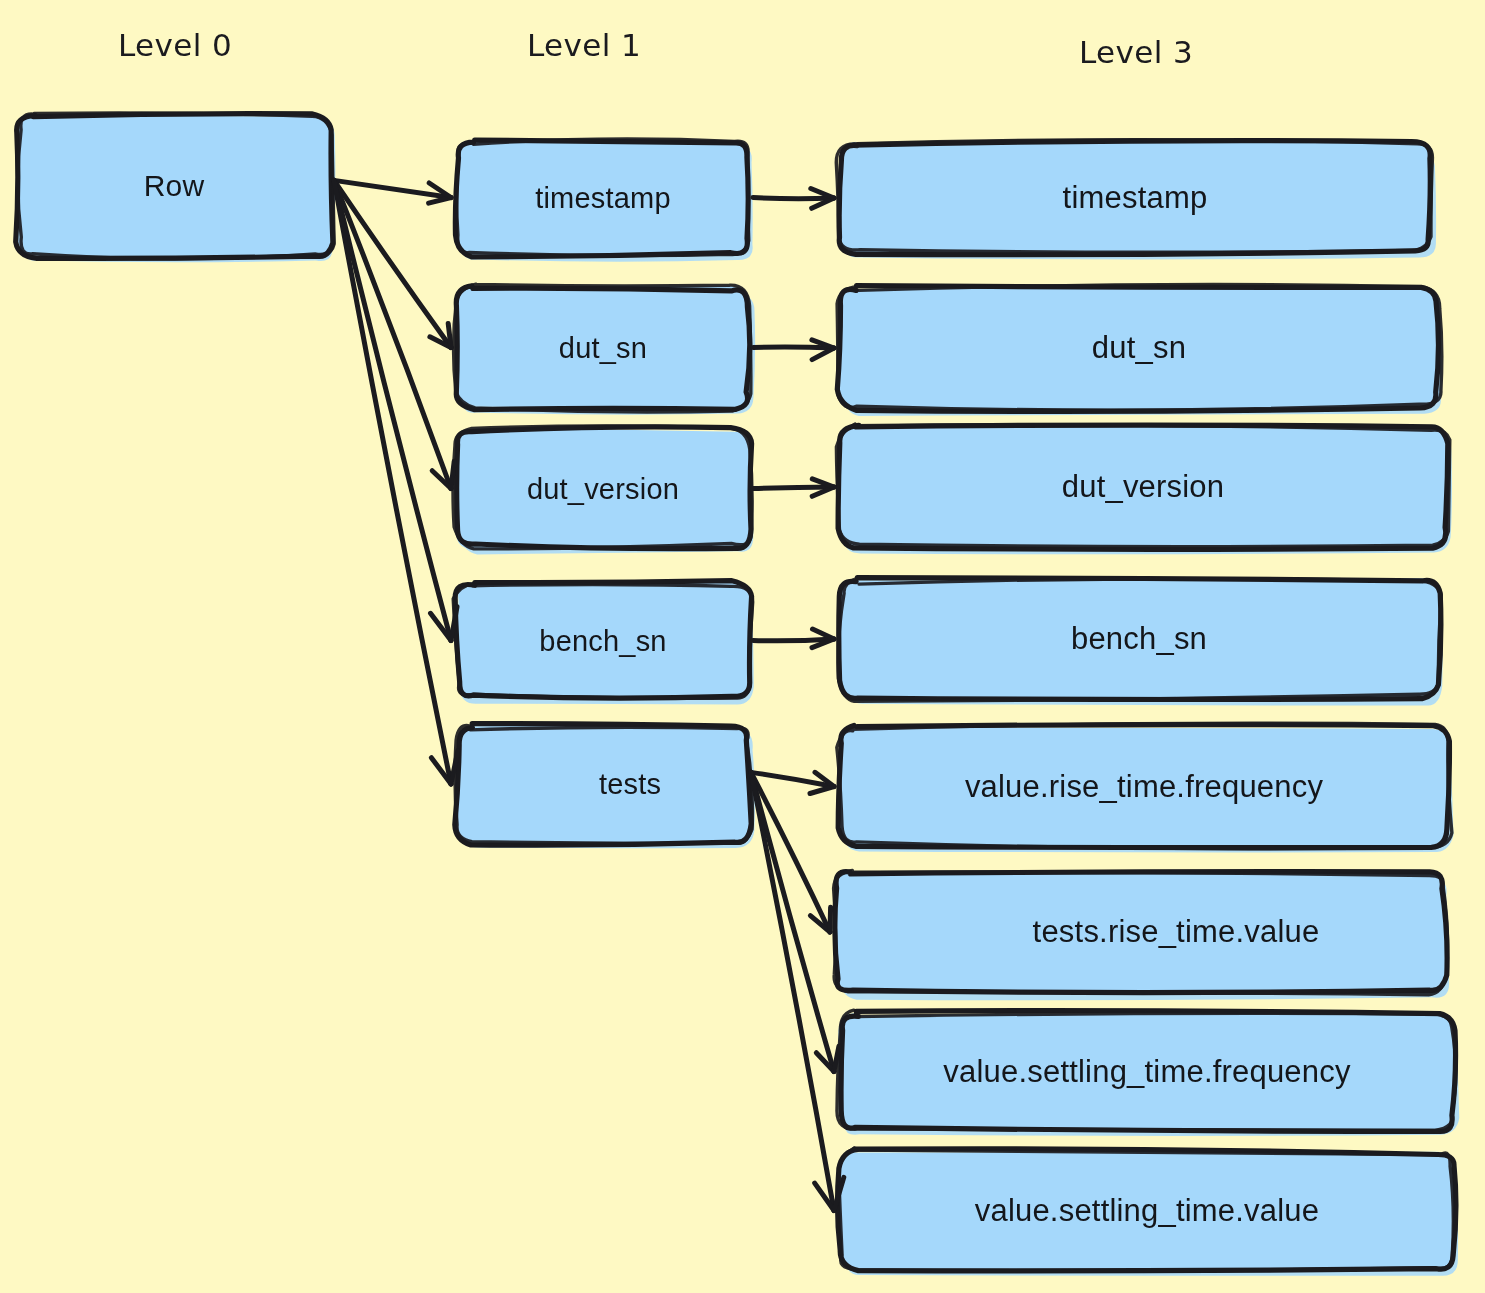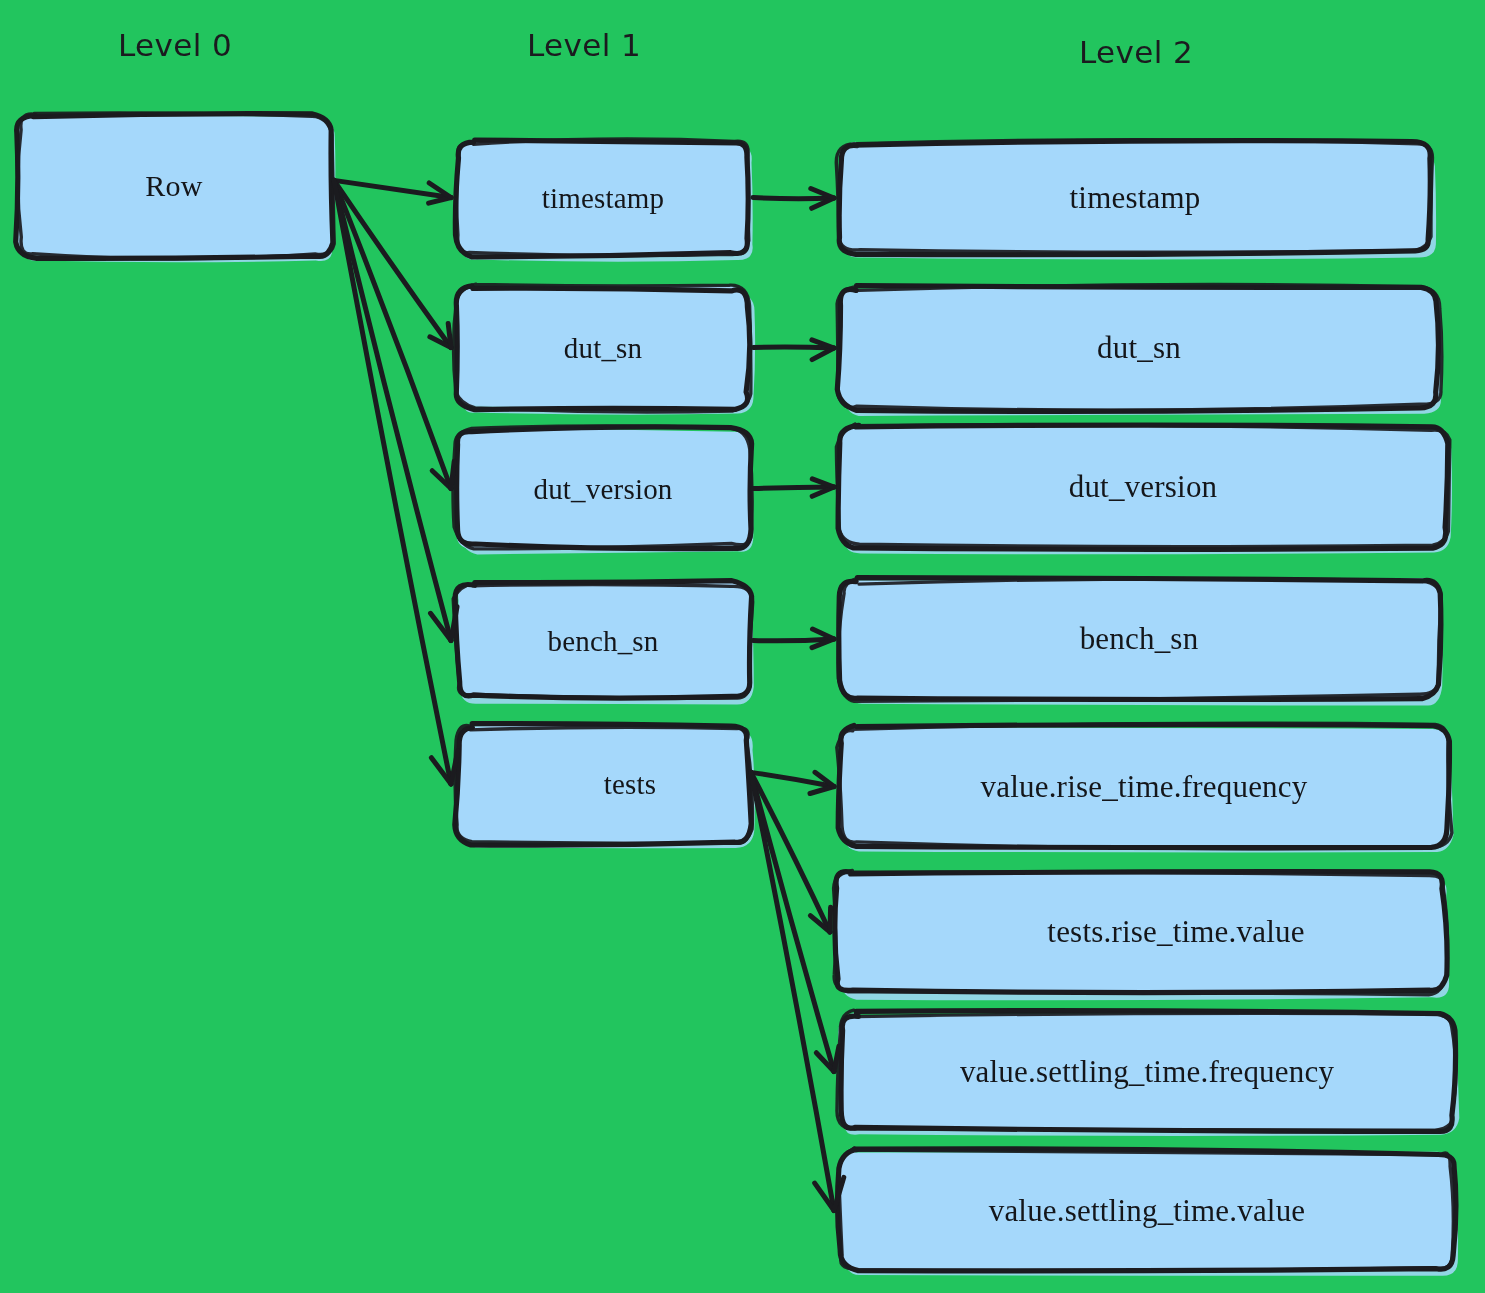--- a/index.html
+++ b/index.html
@@ -8,21 +8,21 @@
     padding: 0;
     background: #ffffff;
   }
   body {
     font-family: "DejaVu Sans", sans-serif;
   }
   #canvas {
     position: relative;
     width: 1485px;
     height: 1293px;
-    background: #22c55e;
+    background: #fef9c3;
     overflow: hidden;
   }
   #sketch {
     position: absolute;
     left: 0;
     top: 0;
     width: 1485px;
     height: 1293px;
   }
   .level-header {
@@ -31,21 +31,21 @@
     font-family: "DejaVu Sans", sans-serif;
     font-size: 31px;
     font-weight: 400;
     color: #1b1b1f;
     white-space: nowrap;
     letter-spacing: 0.4px;
   }
   .node-label {
     position: absolute;
     transform: translate(-50%, -50%);
-    font-family: Liberation Serif, serif;
+    font-family: Liberation Sans, sans-serif;
     font-weight: 400;
     color: #14161a;
     white-space: nowrap;
     text-align: center;
     letter-spacing: 0.2px;
   }
   .lvl0-label { font-size: 30px; }
   .lvl1-label { font-size: 29px; }
   .lvl2-label { font-size: 31px; }
 </style>
@@ -200,21 +200,21 @@
       </g>
       <g>
         <path d="M 751.0 772.4 Q 794.9 990.0 834.0 1210.5" fill="none" stroke="#1b1b1f" stroke-width="5" stroke-linecap="round"></path>
         <path d="M 814.7 1183.1 L 834.0 1210.5" fill="none" stroke="#1b1b1f" stroke-width="5" stroke-linecap="round"></path>
         <path d="M 843.8 1177.4 L 834.0 1210.5" fill="none" stroke="#1b1b1f" stroke-width="5" stroke-linecap="round"></path>
       </g>
     </svg>
   <div id="overlay">
       <div class="level-header" style="left: 175px; top: 45px;">Level 0</div>
       <div class="level-header" style="left: 584px; top: 45px;">Level 1</div>
-      <div class="level-header" style="left: 1136px; top: 52px;">Level 2</div>
+      <div class="level-header" style="left: 1136px; top: 52px;">Level 3</div>
       <div class="node-label lvl0-label" style="left: 174px; top: 186px;">Row</div>
       <div class="node-label lvl1-label" style="left: 603px; top: 197.5px;">timestamp</div>
       <div class="node-label lvl1-label" style="left: 603px; top: 347.5px;">dut_sn</div>
       <div class="node-label lvl1-label" style="left: 603px; top: 488.5px;">dut_version</div>
       <div class="node-label lvl1-label" style="left: 603px; top: 640.5px;">bench_sn</div>
       <div class="node-label lvl1-label" style="left: 630px; top: 784px;">tests</div>
       <div class="node-label lvl2-label" style="left: 1135px; top: 198px;">timestamp</div>
       <div class="node-label lvl2-label" style="left: 1139px; top: 348px;">dut_sn</div>
       <div class="node-label lvl2-label" style="left: 1143px; top: 487px;">dut_version</div>
       <div class="node-label lvl2-label" style="left: 1139px; top: 639px;">bench_sn</div>

